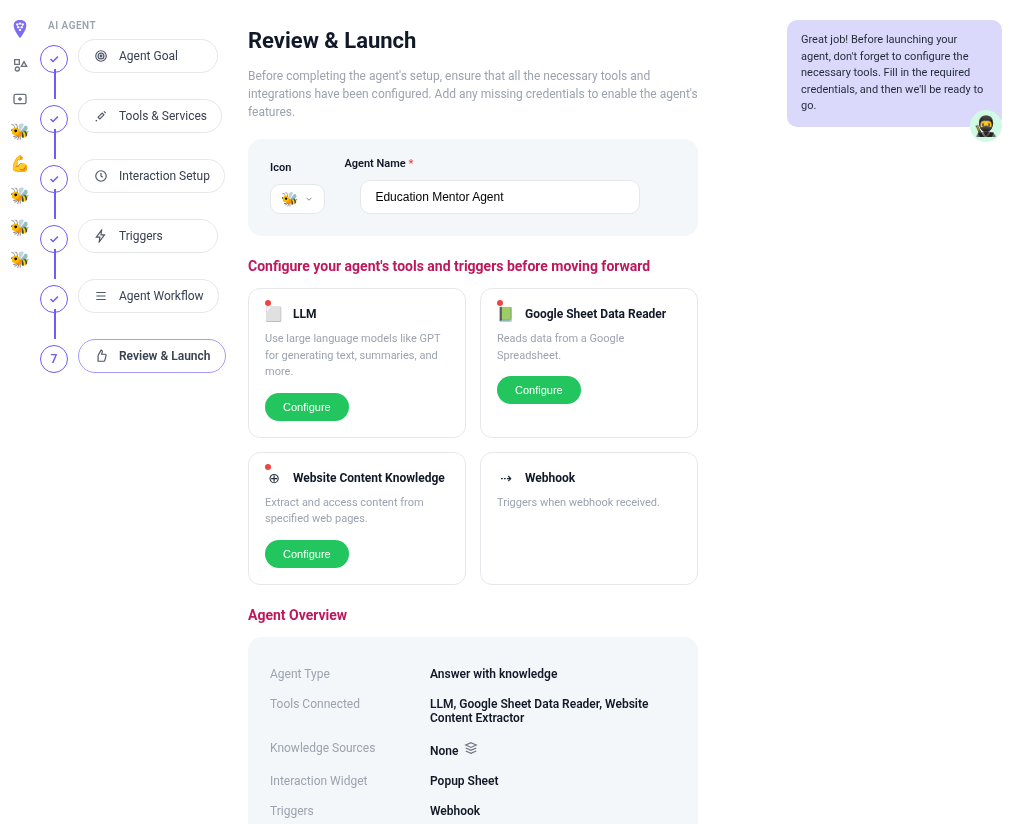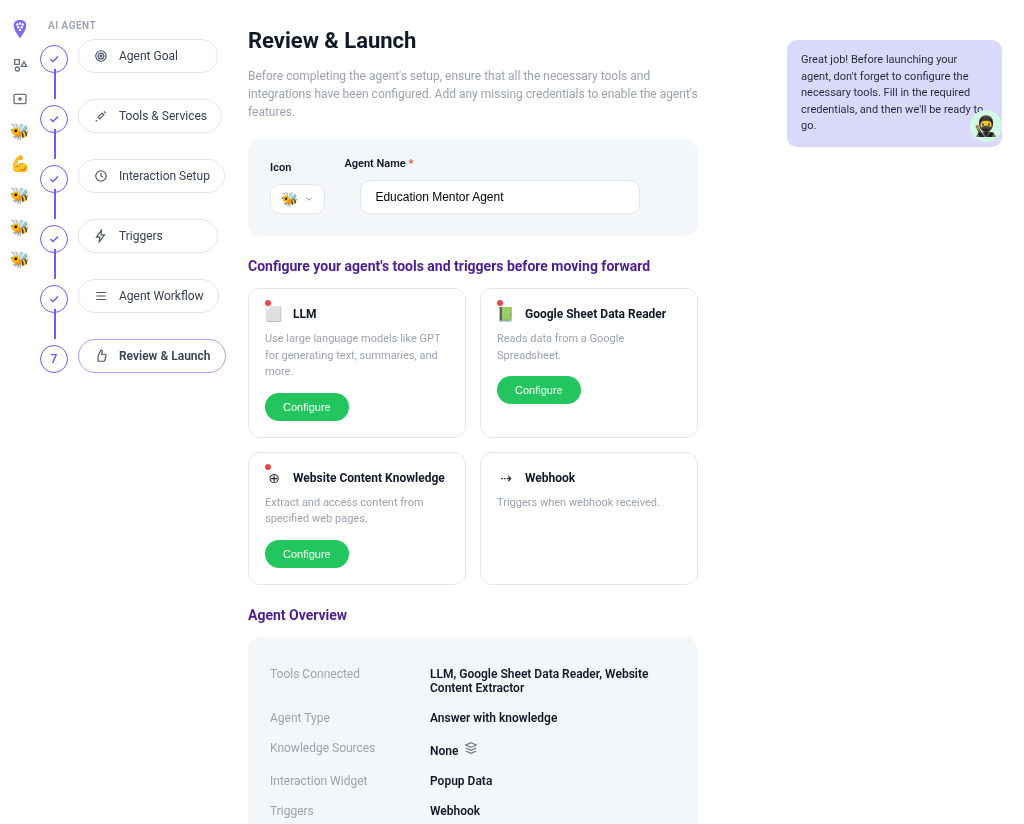--- a/index.html
+++ b/index.html
@@ -117,21 +117,21 @@
     padding:6px 10px; display:flex; align-items:center; gap:6px;
     font-size:14px; cursor:pointer;
   }
   .nameinput {
     flex:1;
     border:1px solid #e5e7eb; background:#fff; border-radius:10px;
     padding:9px 14px; font-size:12px; min-width:280px;margin-left:16px;
   }
 
   .sect-h {
-    font-size:14px; font-weight:700; color:#4c1d95; margin-bottom:14px;
+    font-size:14px; font-weight:700; color:#be185d; margin-bottom:14px;
   }
 
   .cards { display:grid; grid-template-columns: 1fr 1fr; gap:14px; max-width:450px; margin-bottom:22px;}
   .card {
     border:1px solid #e5e7eb; border-radius:12px;
     padding:16px;
     min-height:120px;
   }
   .card .head { display:flex; align-items:center; gap:10px; margin-bottom:8px; position:relative;}
   .card .dot { width:6px; height:6px; border-radius:50%; background:#ef4444; position:absolute; left:0; top:-5px;}
@@ -149,21 +149,21 @@
     margin-bottom:24px;
   }
   .ov-row { display:flex; padding:8px 0;}
   .ov-label { width:160px; font-size:12px; color:#9ca3af;}
   .ov-val { flex:1; font-size:12px; color:#111827; font-weight:600;}
   .ov-val .stackicon { display:inline-block; margin-left:6px; color:#6b7280;}
 
   
   .assistant {
     position:absolute;
-    top:40px; right:22px;
+    top:20px; right:22px;
     width:215px;
     background:#dbd9fb;
     border-radius:10px;
     padding:12px 14px;
     font-size:11px;
     line-height:1.5;
     color:#1f2937;
   }
   .avatar {
     position:absolute; right:22px; top:110px;
@@ -370,36 +370,36 @@
       <span class="ctitle">Webhook</span>
     </div>
     <div class="cdesc">Triggers when webhook received.</div>
 
   </div>
       </div>
 
     <div class="sect-h">Agent Overview</div>
     <div class="overview" id="overview">
         <div class="ov-row">
+    <div class="ov-label">Agent Type</div>
+    <div class="ov-val">Answer with knowledge</div>
+  </div>
+        <div class="ov-row">
     <div class="ov-label">Tools Connected</div>
     <div class="ov-val">LLM, Google Sheet Data Reader, Website Content Extractor</div>
-  </div>
-        <div class="ov-row">
-    <div class="ov-label">Agent Type</div>
-    <div class="ov-val">Answer with knowledge</div>
   </div>
         <div class="ov-row">
     <div class="ov-label">Knowledge Sources</div>
     <div class="ov-val">None<span class="stackicon"><svg width="14" height="14" viewBox="0 0 24 24" fill="none" stroke="currentColor" stroke-width="2">
                 <path d="M12 3l9 4-9 4-9-4zM3 12l9 4 9-4M3 17l9 4 9-4"></path>
               </svg></span></div>
   </div>
         <div class="ov-row">
     <div class="ov-label">Interaction Widget</div>
-    <div class="ov-val">Popup Data</div>
+    <div class="ov-val">Popup Sheet</div>
   </div>
         <div class="ov-row">
     <div class="ov-label">Triggers</div>
     <div class="ov-val">Webhook</div>
   </div>
       </div>
 
   </div>
 </div>
 

